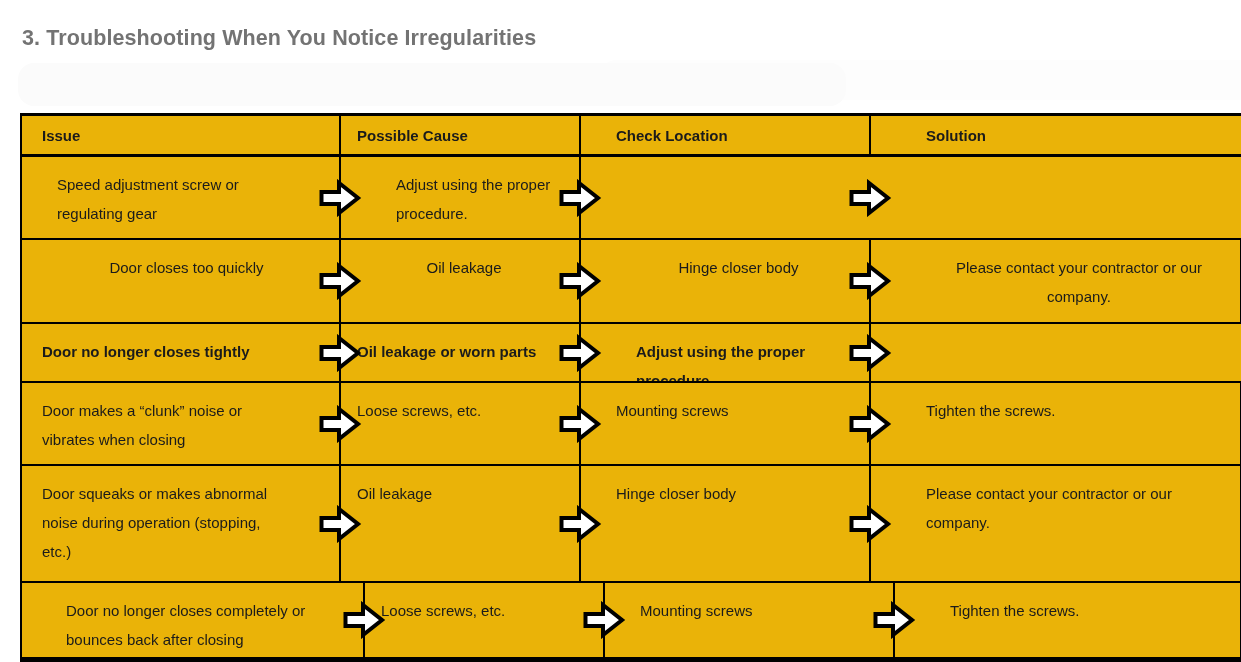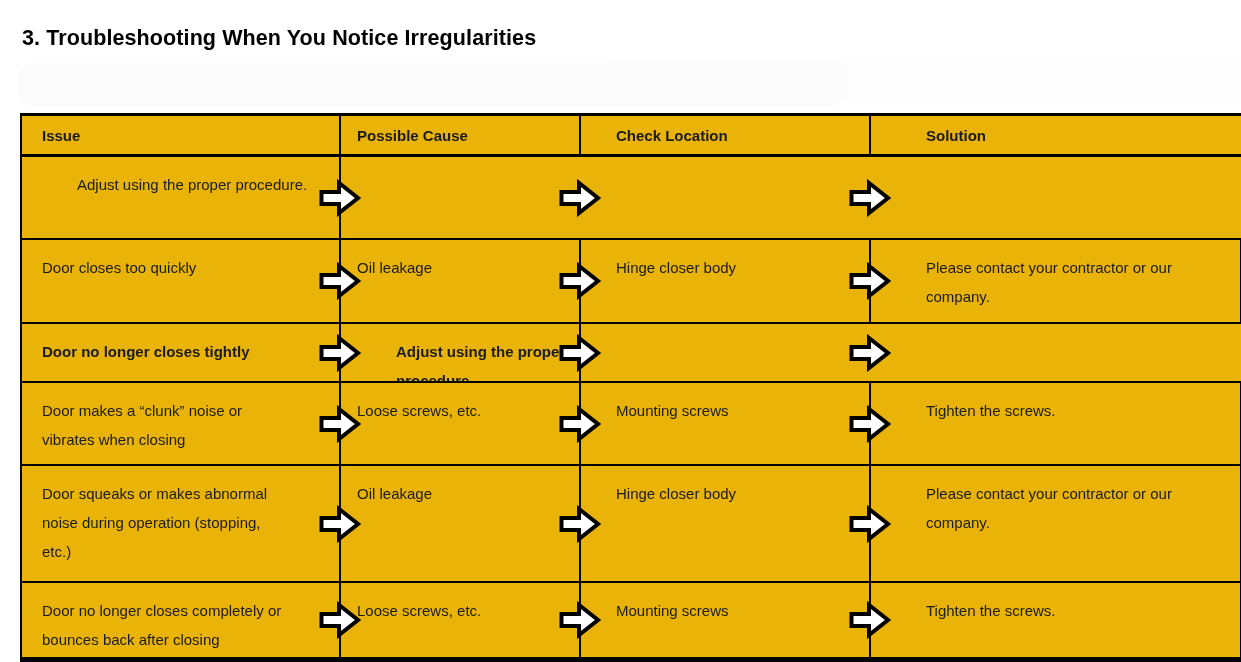--- a/index.html
+++ b/index.html
@@ -14,21 +14,21 @@
     height: 662px;
     background: #ffffff;
     overflow: hidden;
   }
   .doc-title {
     position: absolute;
     left: 22px;
     top: 26px;
     font-size: 21.5px;
     font-weight: 700;
-    color: #000000;
+    color: #737373;
     letter-spacing: 0.1px;
   }
   .blur-blob {
     position: absolute;
     left: 18px;
     top: 63px;
     width: 828px;
     height: 43px;
     background: #fbfbfb;
     border-radius: 16px;
@@ -53,25 +53,25 @@
     background: #eab308;
   }
   .trow {
     position: relative;
     display: grid;
     grid-template-columns: 319px 240px 290px 1fr;
     border-bottom: 2px solid #000;
   }
   .trow.thead { height: 41px; border-bottom-width: 3px; }
   .trow.r0 { height: 83px; }
-  .trow.r1 { height: 84px; }
+  .trow.r1 { height: 84px; text-align: center; }
   .trow.r2 { height: 59px; font-weight: bold; }
   .trow.r3 { height: 83px; }
   .trow.r4 { height: 117px; }
-  .trow.r5 { height: 74px; border-bottom: none; }
+  .trow.r5 { height: 74px; border-bottom: none; margin-left: 24px; }
   .cell {
     border-right: 2px solid #000;
     font-size: 15px;
     line-height: 29px;
     padding: 13px 8px 0 20px;
     white-space: pre-line;
     overflow: hidden;
   }
   .cell:last-child { border-right: none; }
   .thead .cell {
@@ -110,20 +110,22 @@
   <div class="ts-table">
 
     <div class="trow thead">
       <div class="cell c-issue">Issue</div>
       <div class="cell c-cause">Possible Cause</div>
       <div class="cell c-check">Check Location</div>
       <div class="cell c-sol">Solution</div>
     </div>
 
     <div class="trow r0">
+      <div class="cell c-check">Speed adjustment screw or
+regulating gear</div>
       <div class="cell c-sol">Adjust using the proper procedure.</div>
       <span class="arrow a1">
           <svg viewBox="0 0 44 38">
             <path d="M3.5 13 H21 V4 L40 19 L21 34 V25 H3.5 Z" fill="#ffffff" stroke="#000000" stroke-width="4" stroke-linejoin="miter"></path>
           </svg>
         </span>
       <span class="arrow a2">
           <svg viewBox="0 0 44 38">
             <path d="M3.5 13 H21 V4 L40 19 L21 34 V25 H3.5 Z" fill="#ffffff" stroke="#000000" stroke-width="4" stroke-linejoin="miter"></path>
           </svg>
@@ -153,20 +155,21 @@
         </span>
       <span class="arrow a3">
           <svg viewBox="0 0 44 38">
             <path d="M3.5 13 H21 V4 L40 19 L21 34 V25 H3.5 Z" fill="#ffffff" stroke="#000000" stroke-width="4" stroke-linejoin="miter"></path>
           </svg>
         </span>
     </div>
 
     <div class="trow r2">
       <div class="cell c-issue">Door no longer closes tightly</div>
+      <div class="cell c-cause">Oil leakage or worn parts</div>
       <div class="cell c-sol">Adjust using the proper procedure.</div>
       <span class="arrow a1">
           <svg viewBox="0 0 44 38">
             <path d="M3.5 13 H21 V4 L40 19 L21 34 V25 H3.5 Z" fill="#ffffff" stroke="#000000" stroke-width="4" stroke-linejoin="miter"></path>
           </svg>
         </span>
       <span class="arrow a2">
           <svg viewBox="0 0 44 38">
             <path d="M3.5 13 H21 V4 L40 19 L21 34 V25 H3.5 Z" fill="#ffffff" stroke="#000000" stroke-width="4" stroke-linejoin="miter"></path>
           </svg>

